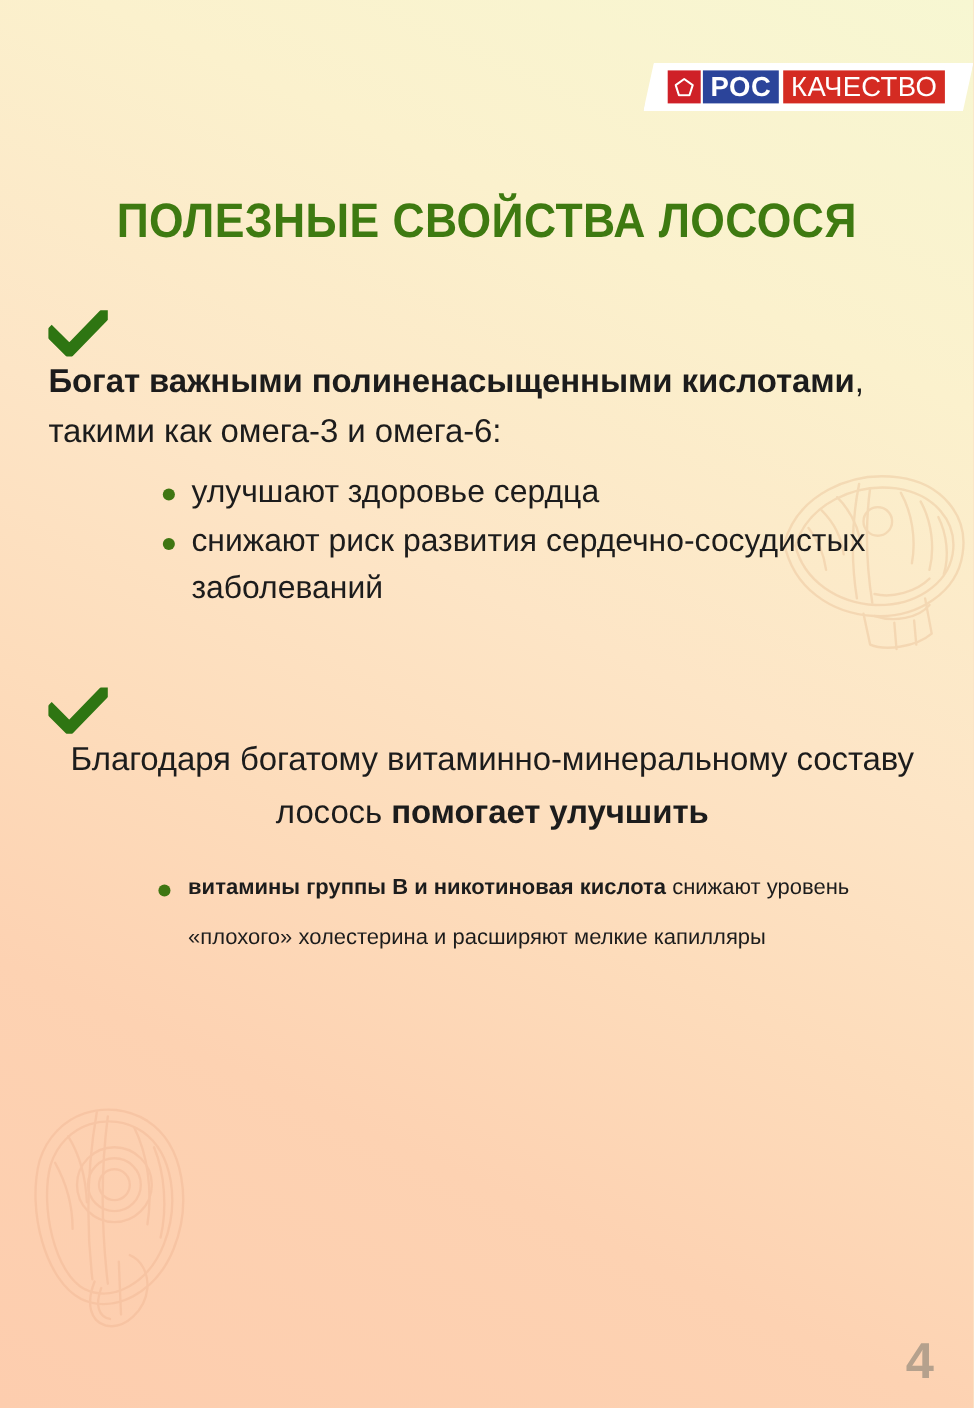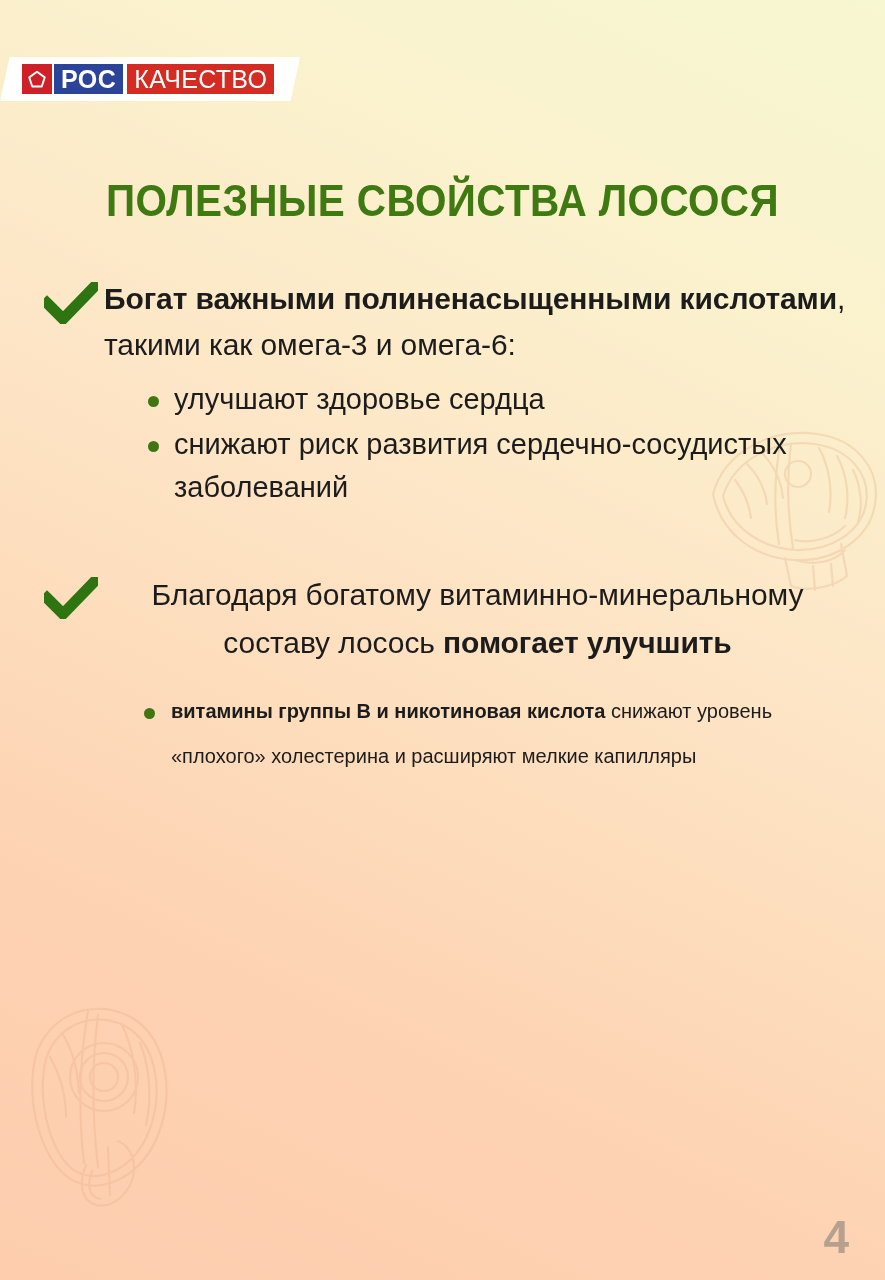--- a/index.html
+++ b/index.html
@@ -40,21 +40,21 @@
   .steak-right { right: -10px; top: 420px; width: 200px; height: 175px; }
   .steak-left  { left: -8px; bottom: 70px; width: 200px; height: 215px; }
 
   
   .logo-wrap {
     position: absolute;
     top: 57px;
     left: 0;
     right: 0;
     display: flex;
-    justify-content: flex-start;
+    justify-content: flex-end;
   }
   .logo-plate {
     display: flex;
     align-items: center;
     background: #ffffff;
     padding: 5px 26px 5px 22px;
     height: 34px;
     box-sizing: content-box;
     clip-path: polygon(3.2% 0, 100% 0, 96.8% 100%, 0 100%);
     box-shadow: 0 2px 4px rgba(130,100,60,0.18);
@@ -118,20 +118,21 @@
     padding: 0 34px 0 44px;
     color: #1c1c1c;
   }
 
   .block { position: relative; }
   .block + .block { margin-top: 62px; }
 
   .check-row {
     display: flex;
     align-items: flex-start;
+    flex-direction: column;
   }
   .check-icon {
     flex: 0 0 auto;
     width: 60px;
     margin-top: 6px;
   }
   .check-icon svg { display: block; }
 
   .lead {
     flex: 1 1 auto;

